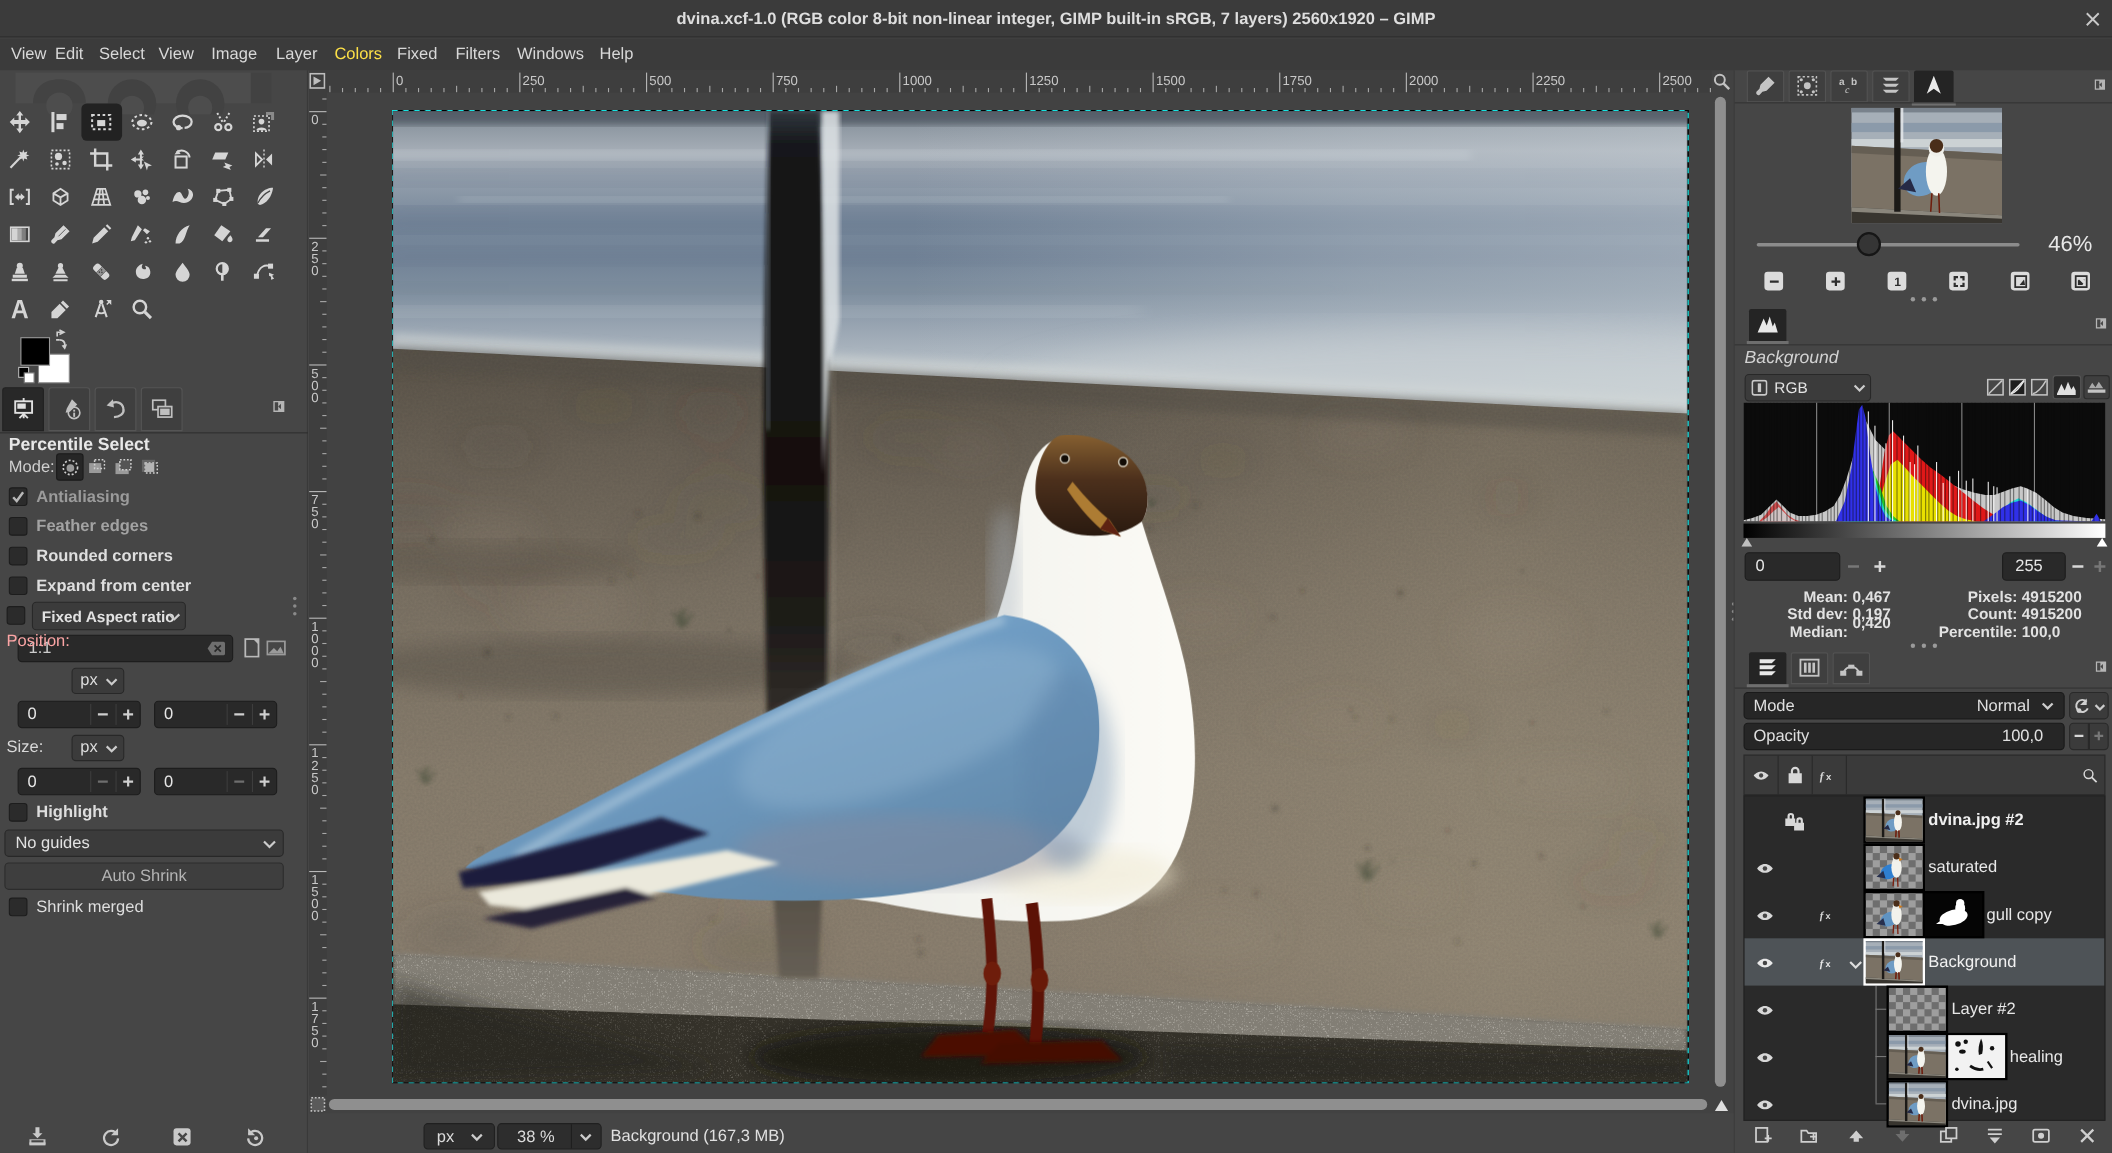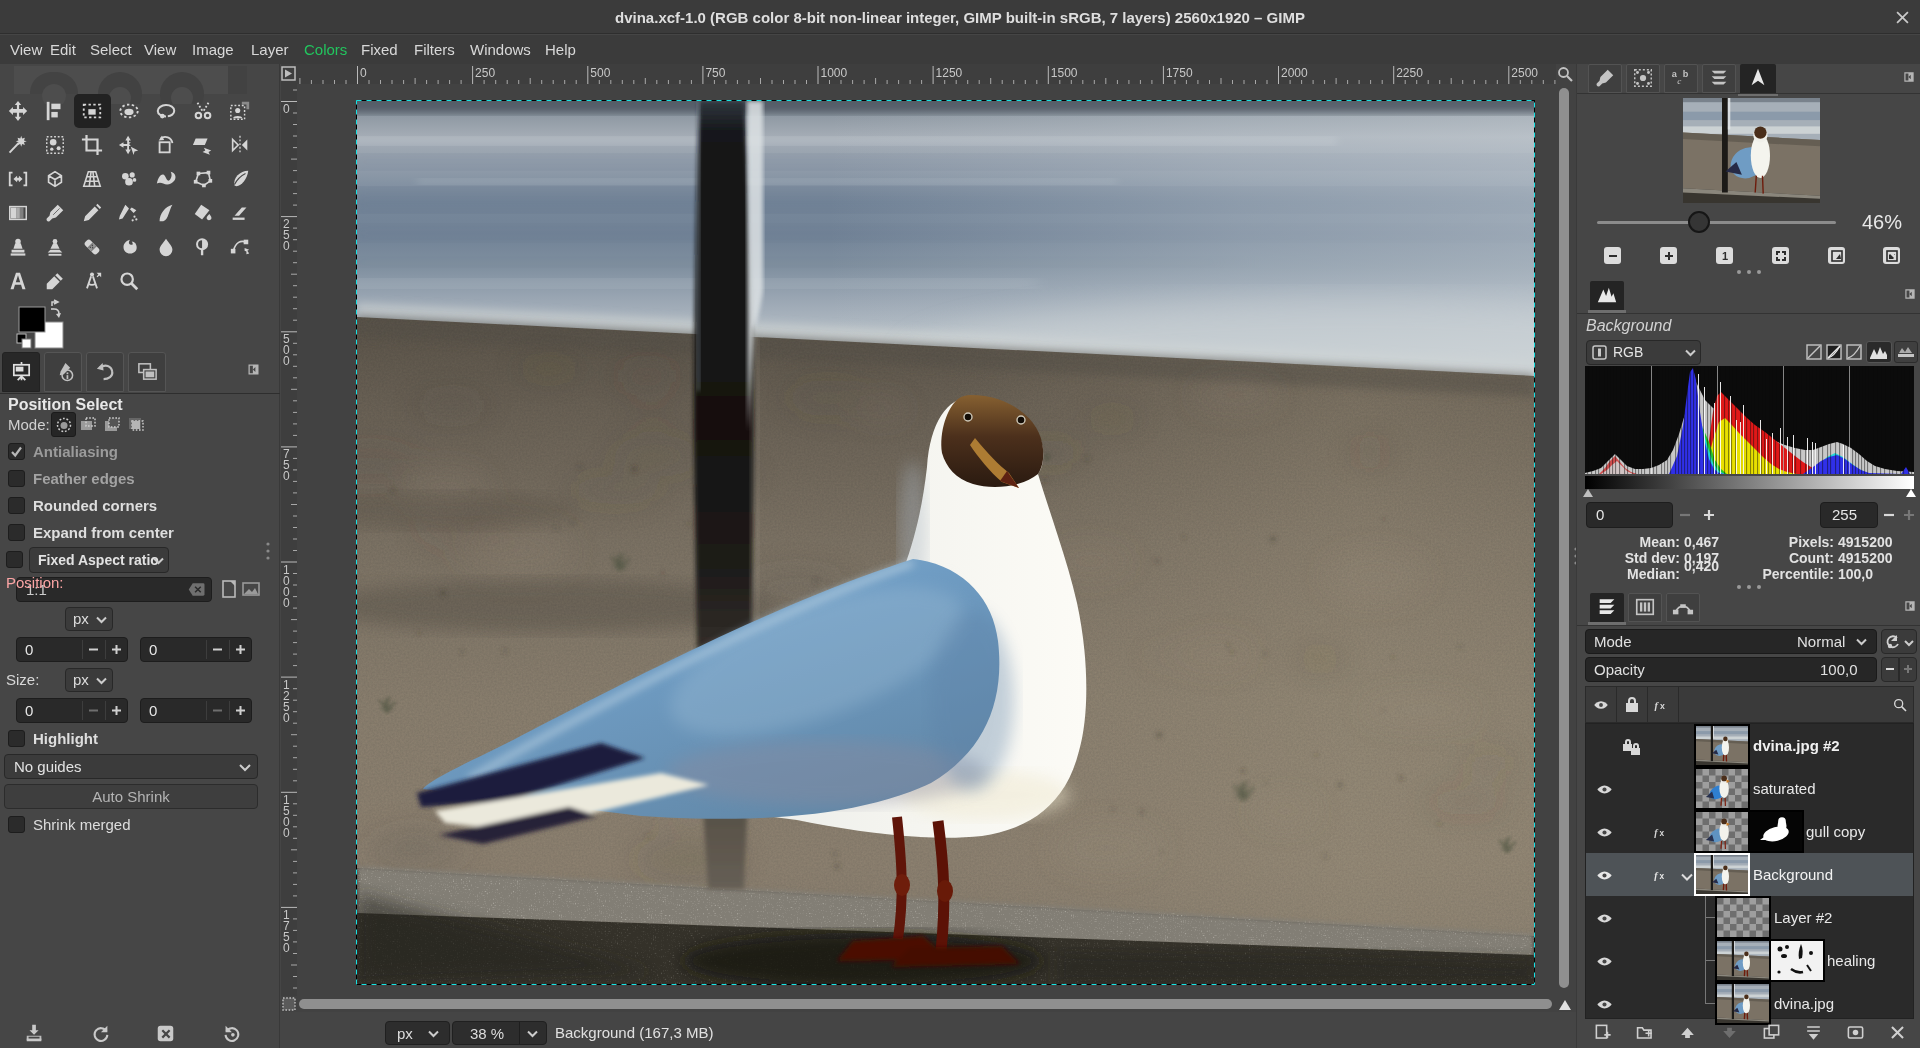--- a/index.html
+++ b/index.html
@@ -11,21 +11,21 @@
 <svg class="ab" style="left:1896px;top:11px" width="13" height="13" viewBox="0 0 12 12">
     <path stroke="#c9c9c9" stroke-width="1.6" d="M1 1l10 10M11 1L1 11"></path>
   </svg>
 <div class="ab" style="left:0;top:35px;width:1920px;height:29px;background:#3b3b3b"></div>
 <div class="ab txt" style="left:10px;top:41px;color:#d8d8d8">View</div>
 <div class="ab txt" style="left:50px;top:41px;color:#d8d8d8">Edit</div>
 <div class="ab txt" style="left:90px;top:41px;color:#d8d8d8">Select</div>
 <div class="ab txt" style="left:144px;top:41px;color:#d8d8d8">View</div>
 <div class="ab txt" style="left:192px;top:41px;color:#d8d8d8">Image</div>
 <div class="ab txt" style="left:251px;top:41px;color:#d8d8d8">Layer</div>
-<div class="ab txt" style="left:304px;top:41px;color:#22c55e">Colors</div>
+<div class="ab txt" style="left:304px;top:41px;color:#fde047">Colors</div>
 <div class="ab txt" style="left:361px;top:41px;color:#d8d8d8">Fixed</div>
 <div class="ab txt" style="left:414px;top:41px;color:#d8d8d8">Filters</div>
 <div class="ab txt" style="left:470px;top:41px;color:#d8d8d8">Windows</div>
 <div class="ab txt" style="left:545px;top:41px;color:#d8d8d8">Help</div>
 <div class="ab" style="left:0;top:64px;width:280px;height:984px;background:#464646;border-right:1px solid #393939"></div>
 <svg class="ab" style="left:0px;top:64px" width="280" height="40" viewBox="0 0 280 40">
     <rect x="14" y="2" width="233" height="28" fill="#4d4d4d"></rect>
     <path fill="#434343" d="M30 30c0-14 10-22 24-22s24 8 24 22z"></path>
     <circle fill="#4d4d4d" cx="54" cy="32" r="12"></circle>
     <circle fill="#424242" cx="120" cy="30" r="22"></circle>
@@ -248,21 +248,21 @@
 <svg class="ab" style="left:136px;top:360px" width="23" height="23" viewBox="0 0 24 24">
     <rect x="3" y="4" width="12" height="9" fill="none" stroke="#c0c0c0" stroke-width="1.6"></rect>
     <rect x="8" y="10" width="13" height="10" fill="#454545" stroke="#c0c0c0" stroke-width="1.6"></rect>
     <rect fill="#c0c0c0" x="10" y="12" width="9" height="6"></rect>
   </svg>
 <svg class="ab" style="left:246px;top:362px" width="15" height="15" viewBox="0 0 24 24">
     <path fill="#b5b5b5" d="M4 4h16v16H4zM6 6v12h5V6z"></path>
     <path fill="#454545" d="M15 8v8l-4-4z"></path>
   </svg>
 <div class="ab" style="left:0;top:393px;width:280px;height:1px;background:#2e2e2e"></div>
-<div class="ab txt" style="left:8px;top:396px;font-weight:bold;font-size:16px;color:#e8e8e8">Position Select</div>
+<div class="ab txt" style="left:8px;top:396px;font-weight:bold;font-size:16px;color:#e8e8e8">Percentile Select</div>
 <div class="ab txt" style="left:8px;top:416px;color:#d0d0d0">Mode:</div>
 <div class="ab" style="left:51px;top:412px;width:25px;height:25px;background:#262626;border:1px solid #1b1b1b;border-radius:3px"></div>
 <svg class="ab" style="left:56px;top:417px" width="16" height="16" viewBox="0 0 16 16">
     <circle cx="8" cy="8" r="6.5" fill="none" stroke="#cfcfcf" stroke-width="1.5" stroke-dasharray="1.8 1.8"></circle>
     <circle cx="8" cy="8.5" r="3.5" fill="#9a9a9a"></circle>
   </svg>
 <svg class="ab" style="left:80px;top:417px" width="16" height="16" viewBox="0 0 16 16">
     <rect x="1" y="4" width="11" height="9" fill="#9a9a9a"></rect>
     <rect x="6" y="1" width="9" height="8" fill="none" stroke="#d0d0d0" stroke-width="1.4" stroke-dasharray="1.6 1.6"></rect>
   </svg>

